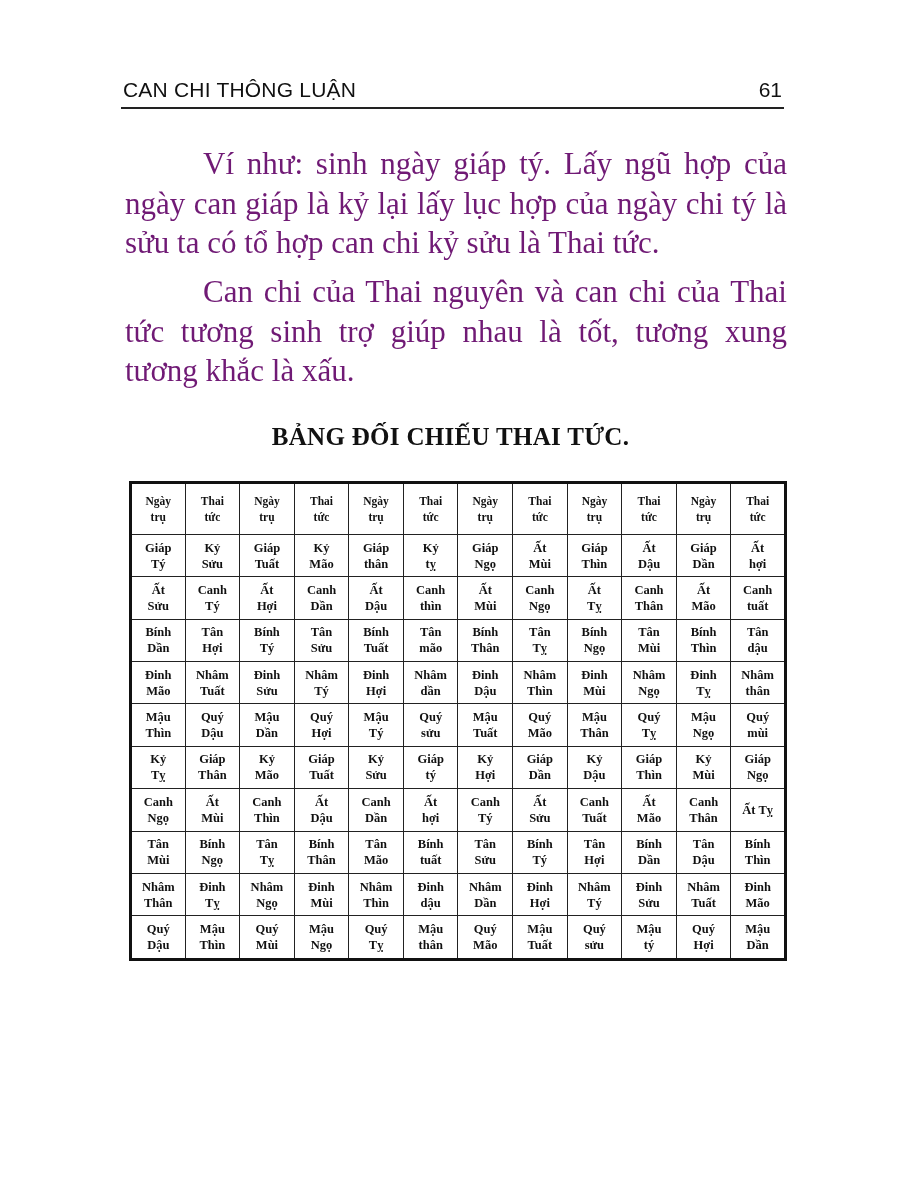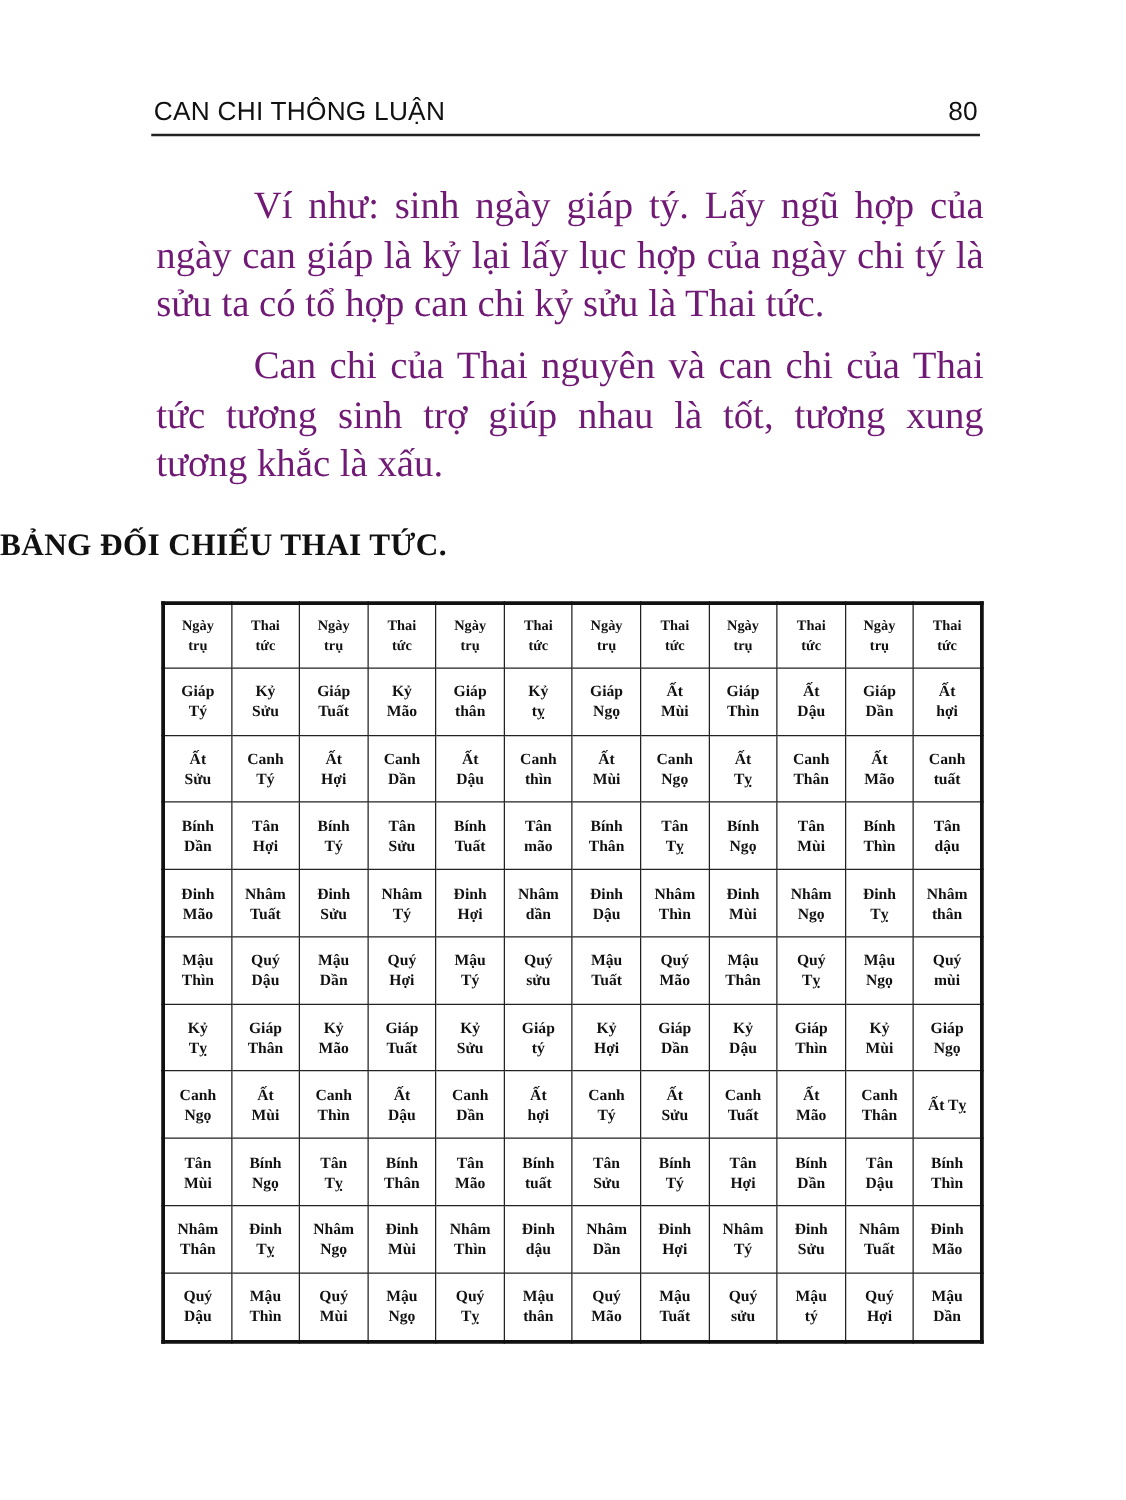--- a/index.html
+++ b/index.html
@@ -13,42 +13,42 @@
   .header-rule { position:absolute; left:121px; top:107px; width:663px; height:2px; background:#222; }
   .para {
     position:absolute; left:125px; width:662px;
     font-family:Liberation Serif, serif; font-size:31px; line-height:39.5px; color:#701a75;
     text-align:justify; margin:0;
   }
   .para .indent { display:inline-block; width:78px; }
   #p1 { top:144px; }
   #p2 { top:272px; }
   .table-title {
-    position:absolute; left:0; width:901px; top:423px; text-align:left;
+    position:absolute; left:0; width:901px; top:423px; text-align:center;
     font-family:"Liberation Serif", serif; font-weight:bold; font-size:25px; letter-spacing:0.3px;
   }
   table.thai {
-    position:absolute; left:129px; top:481px; width:658px; height:594px;
+    position:absolute; left:129px; top:481px; width:658px; height:480px;
     border-collapse:collapse; table-layout:fixed;
     border:3px solid #111;
   }
   table.thai td {
     border:1.5px solid #222; text-align:center; vertical-align:middle;
     font-family:"Liberation Serif", serif; font-weight:bold; font-size:12.5px; line-height:16px;
     padding:0 1px; color:#111;
   }
   table.thai tr.hdr td { height:50px; font-size:11.5px; }
   table.thai td span { display:block; }
 </style>
 </head>
 <body>
 
 <div class="header">
   <span class="title">CAN CHI THÔNG LUẬN</span>
-  <span class="pnum">80</span>
+  <span class="pnum">61</span>
 </div>
 <div class="header-rule"></div>
 
 <p class="para" id="p1"><span class="indent"></span><span>Ví như: sinh ngày giáp tý. Lấy ngũ hợp của ngày can giáp là kỷ lại lấy lục hợp của ngày chi tý là sửu ta có tổ hợp can chi kỷ sửu là Thai tức.</span></p>
 <p class="para" id="p2"><span class="indent"></span><span>Can chi của Thai nguyên và can chi của Thai tức tương sinh trợ giúp nhau là tốt, tương xung tương khắc là xấu.</span></p>
 
 <div class="table-title">BẢNG ĐỐI CHIẾU THAI TỨC.</div>
 
 <table class="thai" id="thai-table">
   <tbody id="thai-body">

